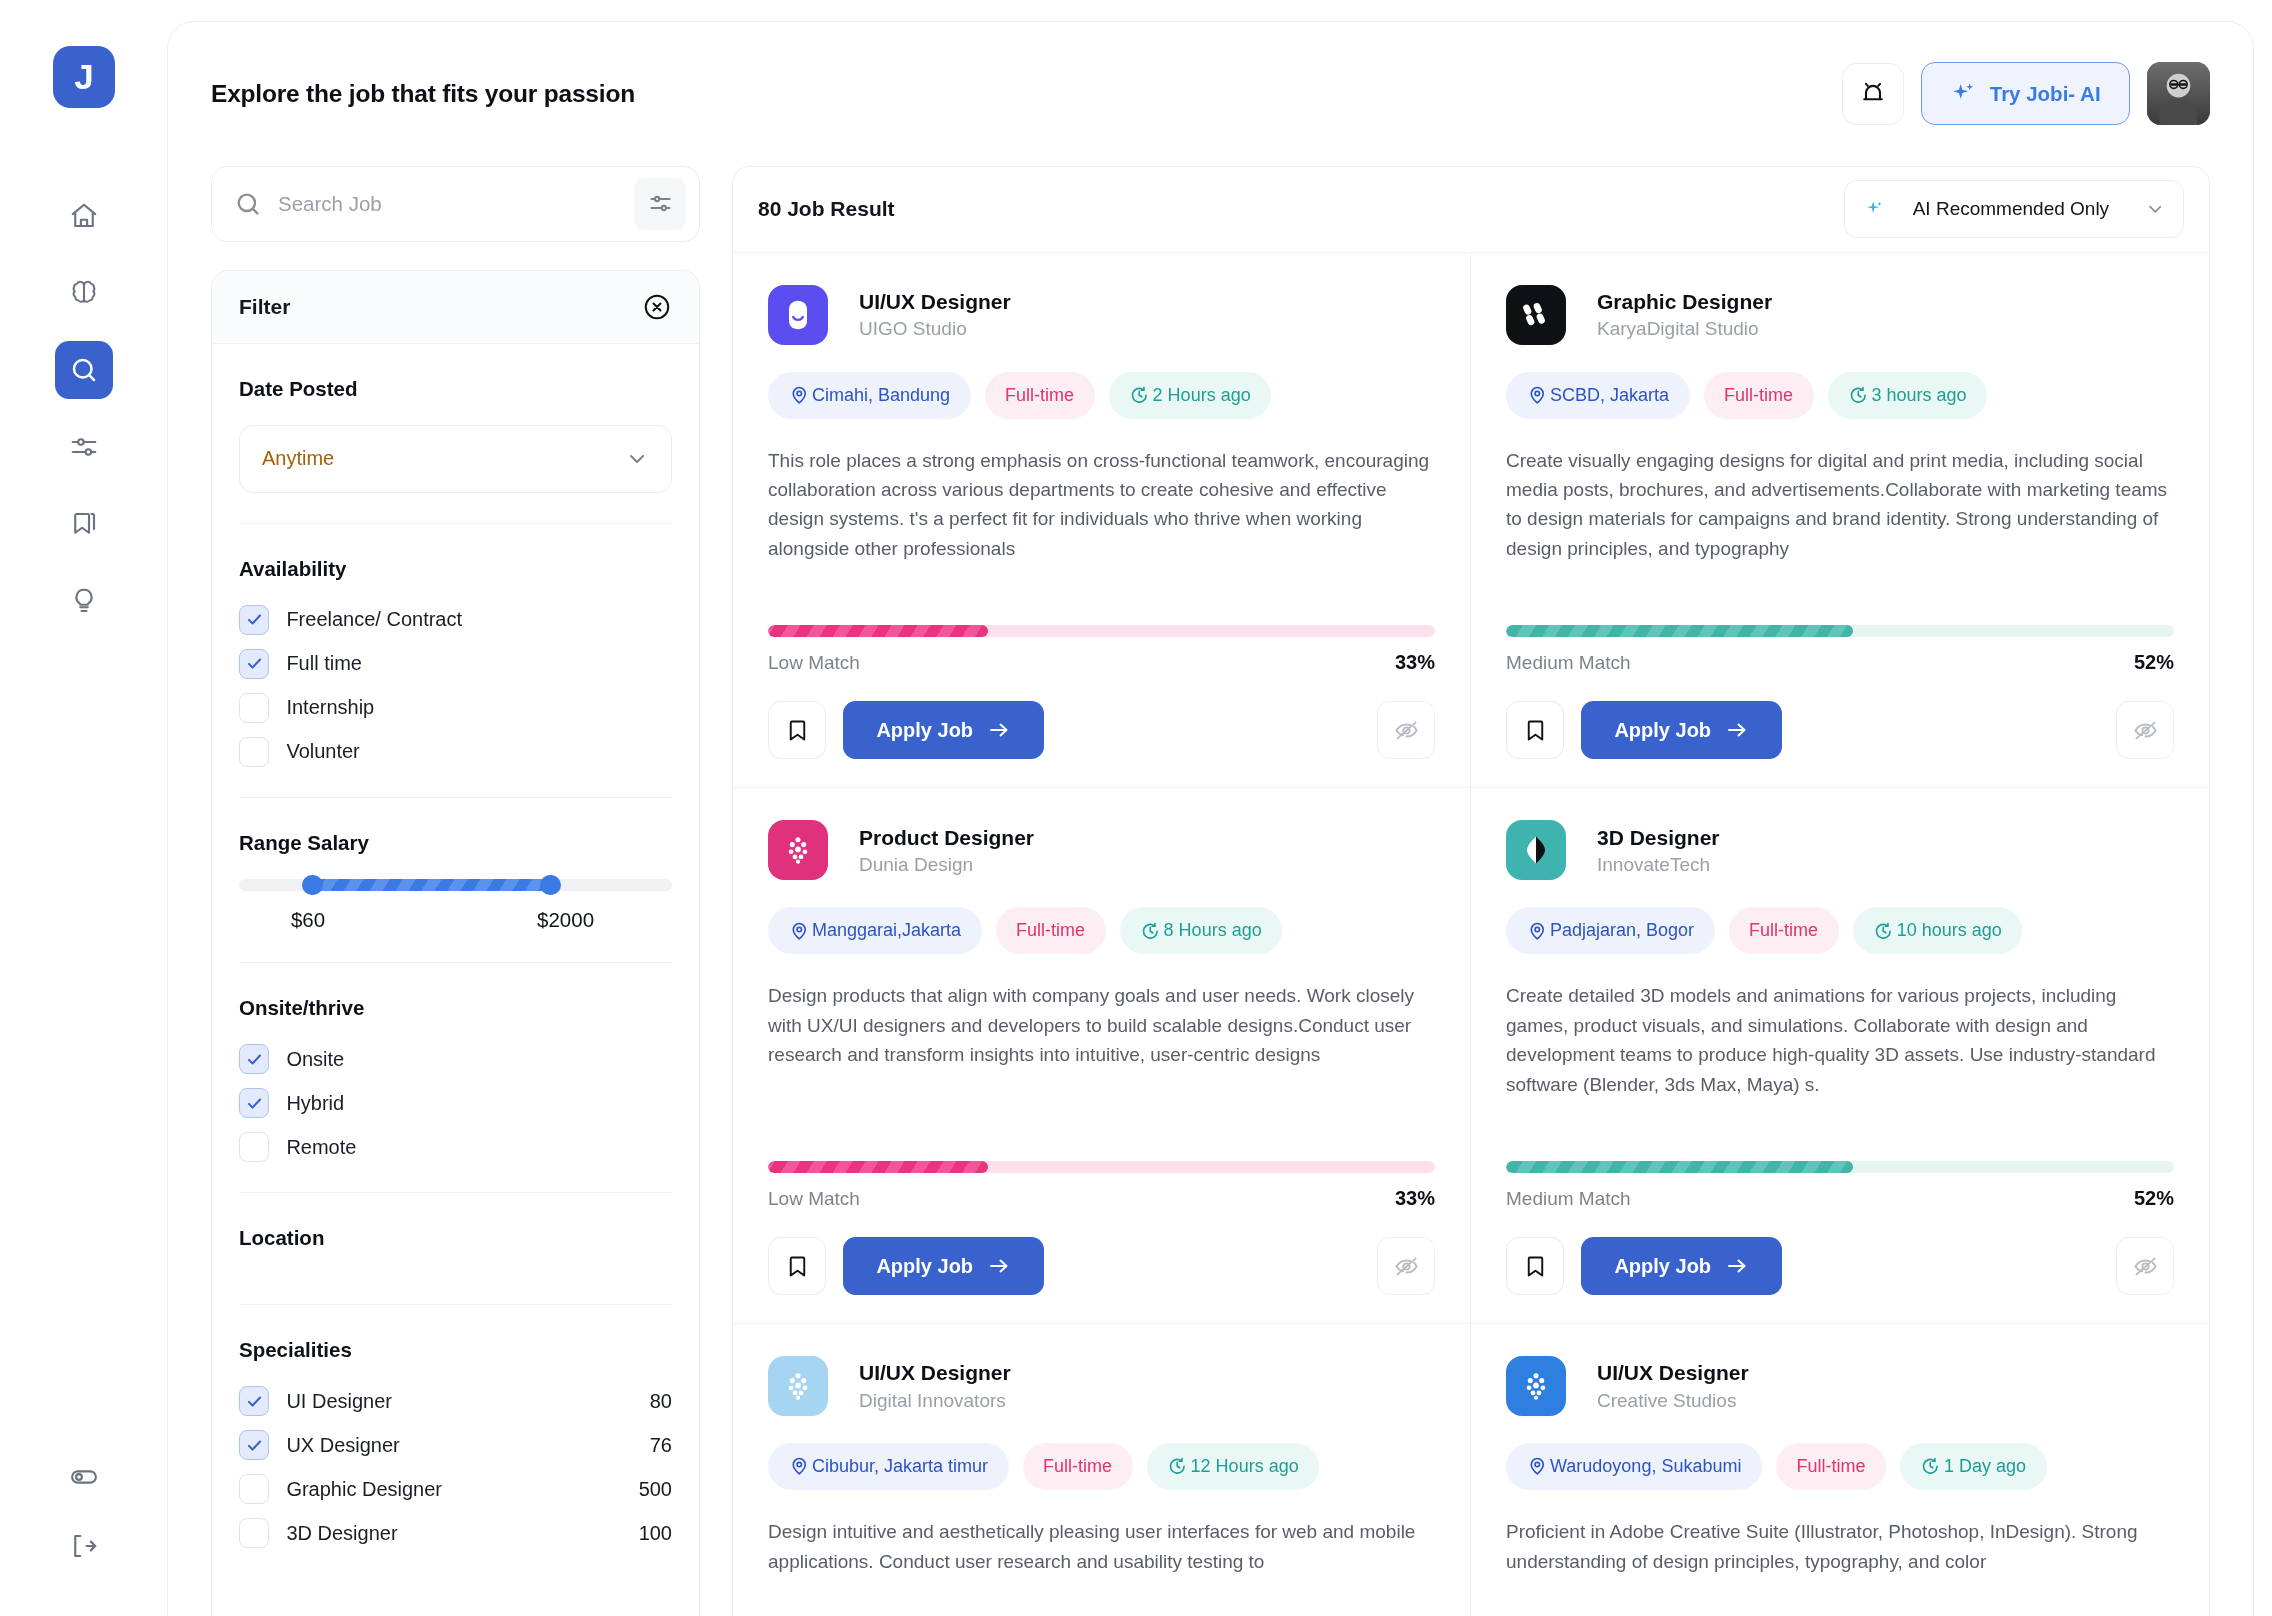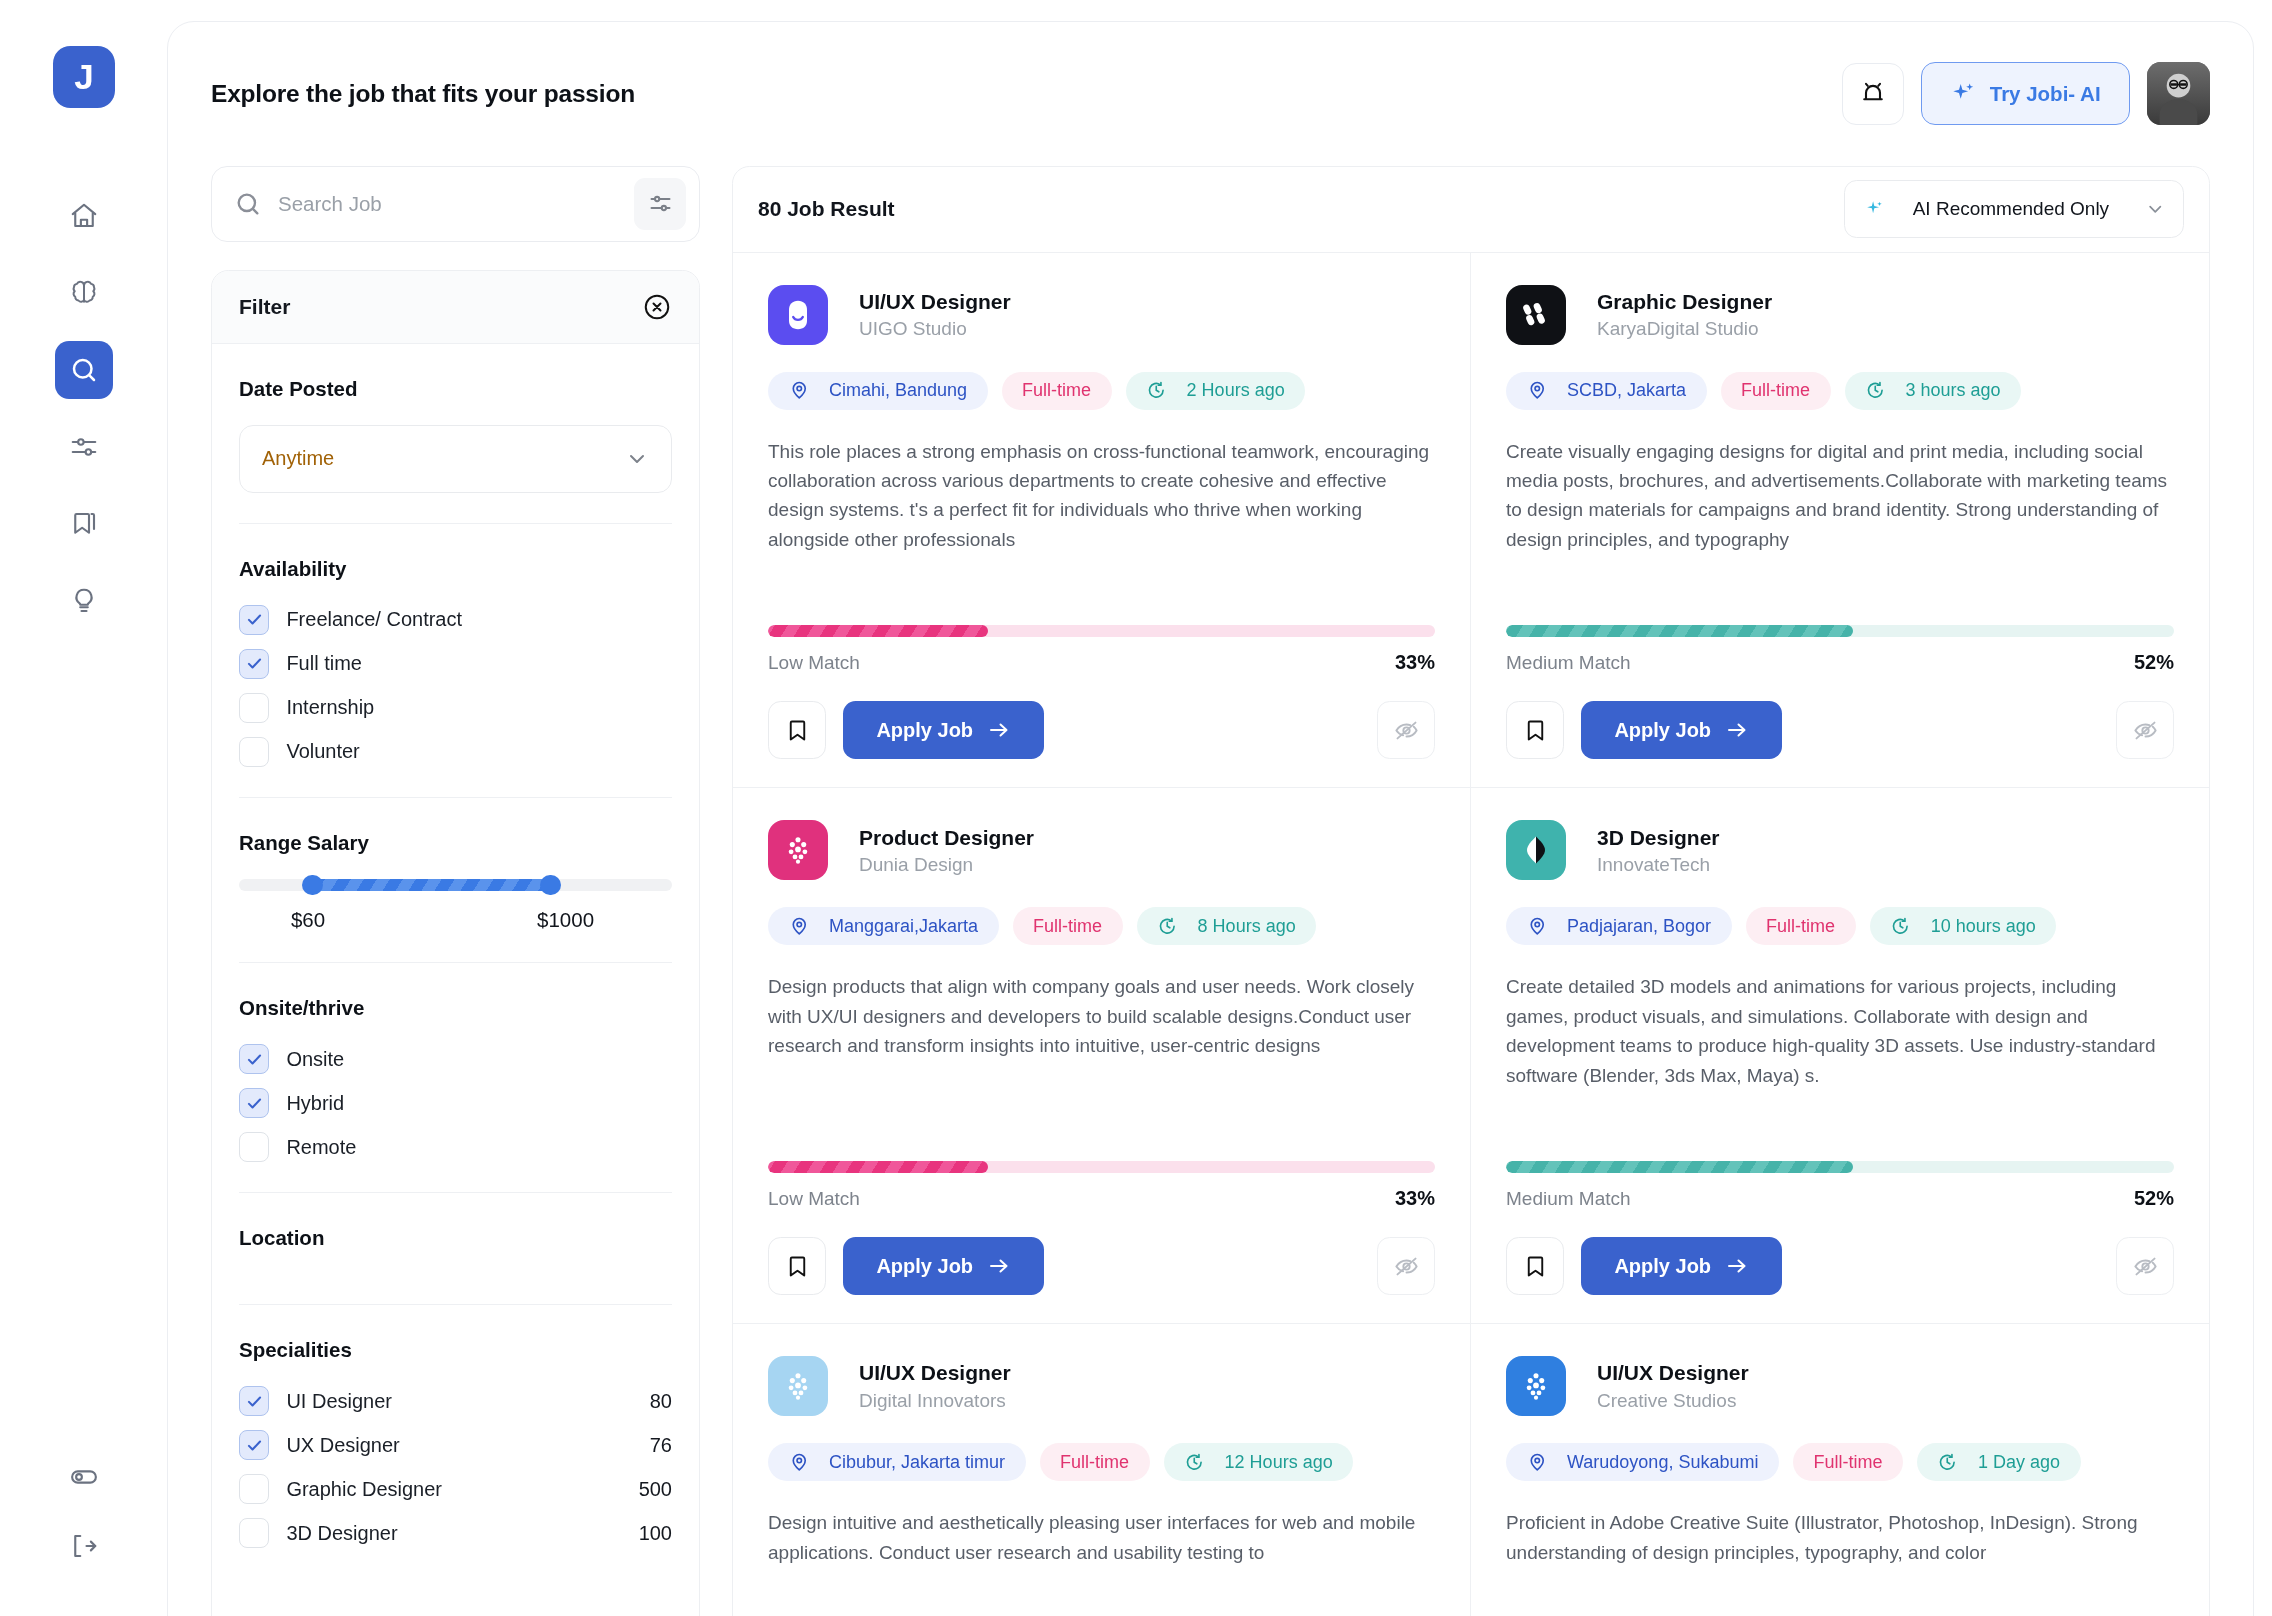--- a/index.html
+++ b/index.html
@@ -172,21 +172,21 @@
   }
   .jcard { padding: 32px 35px 28px 35px; border-right: 1.6px solid #eef0f3; border-bottom: 1.6px solid #eef0f3; display:flex; flex-direction:column; }
   .jcard:nth-child(2n) { border-right: none; }
   .jhead { display: flex; align-items: center; gap: 31px; }
   .jlogo { width: 60px; height: 60px; border-radius: 16px; flex: 0 0 auto; display:flex; align-items:center; justify-content:center; }
   .jlogo svg { width: 36px; height: 36px; }
   .jtitle { font-size: 21px; font-weight: 700; color: #0d1117; line-height: 1.25; }
   .jcompany { font-size: 19px; color: #9aa0a8; margin-top: 3.2px; }
   .chips { display: flex; gap: 14px; margin-top: 27px; flex-wrap: nowrap; }
   .chip {
-    height: 38px; border-radius: 24px; display: flex; align-items: center; gap: 20px;
+    height: 47px; border-radius: 24px; display: flex; align-items: center; gap: 3px;
     padding: 0 20.5px; font-size: 18px; font-weight: 500; white-space: nowrap;
   }
   .chip svg { width: 20.5px; height: 20.5px; flex:0 0 auto; }
   .chip-loc { background: #eef2fd; color: #2d53c4; }
   .chip-type { background: #fdeef3; color: #e0336f; }
   .chip-time { background: #e9f7f5; color: #1e9e95; }
   .jdesc { margin-top: 27px; font-size: 19px; line-height: 1.55; color: #585e68; }
   .bar-wrap { margin-top: auto; padding-top: 32px; }
   .bar { height: 12.6px; border-radius: 8px; overflow: hidden; position: relative; }
   .bar .fill { position: absolute; left:0; top:0; bottom:0; border-radius: 8px; }
@@ -389,21 +389,21 @@
 
           <div class="sec">
             <div class="sec-title">Range Salary</div>
             <div class="range-track">
               <div class="range-fill"></div>
               <div class="range-knob a"></div>
               <div class="range-knob b"></div>
             </div>
             <div class="range-vals">
               <span class="v1">$60</span>
-              <span class="v2">$1000</span>
+              <span class="v2">$2000</span>
             </div>
           </div>
 
           <div class="sec">
             <div class="sec-title">Onsite/thrive</div>
             <div class="chk-row">
               <div class="chk on">
                   <svg viewBox="0 0 24 24" fill="none" stroke="currentColor" stroke-width="2.6" stroke-linecap="round" stroke-linejoin="round">
                     <path d="m5 12.5 4.5 4.5L19 7"></path>
                   </svg>

